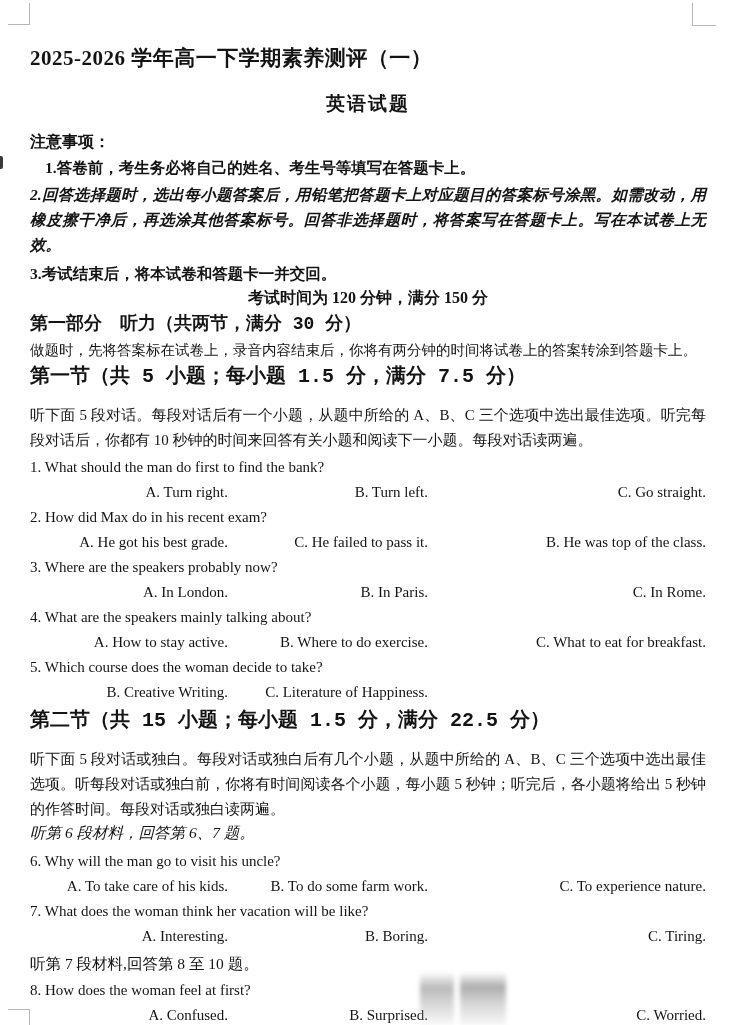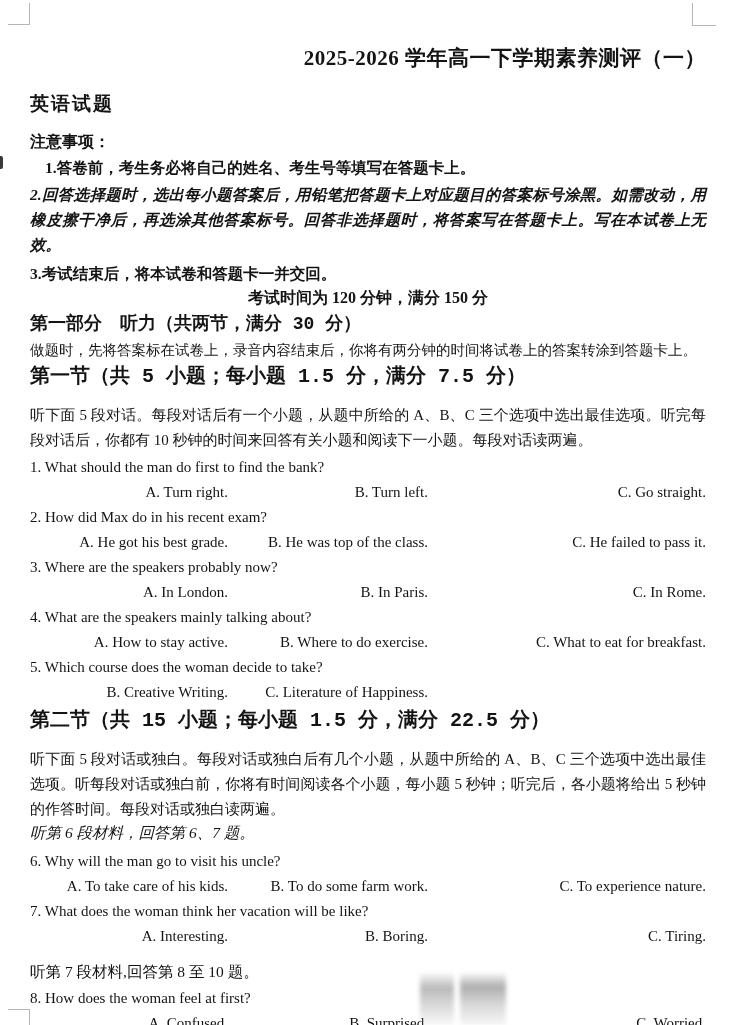--- a/index.html
+++ b/index.html
@@ -4,36 +4,36 @@
 <style>
   html,body { margin:0; padding:0; background:#ffffff; }
   .page {
     position:relative; width:734px; height:1025px; margin:0 auto;
     background:#ffffff; overflow:hidden;
     font-family:"Liberation Serif","DejaVu Serif",serif;
     color:#141414;
   }
   .content { position:absolute; left:30px; top:0; width:676px; }
 
-  .title1 { margin:44px 0 0; font-size:21px; font-weight:bold; line-height:28px; text-align:right; letter-spacing:0.5px; }
-  .title2 { margin:18px 0 0; font-size:19px; font-weight:bold; line-height:28px; letter-spacing:2px; }
+  .title1 { margin:44px 0 0; font-size:21px; font-weight:bold; line-height:28px; text-align:left; letter-spacing:0.5px; }
+  .title2 { margin:18px 0 0; font-size:19px; font-weight:bold; line-height:28px; text-align:center; letter-spacing:2px; }
 
   .notice-h { margin:13px 0 0; font-size:16px; font-weight:bold; line-height:22px; }
   .notice-1 { margin:4px 15px 0; font-size:15.5px; font-weight:bold; line-height:22px; }
   .notice-2 { margin:3px 0 6px; font-size:15.5px; font-weight:bold; line-height:25px; text-align:justify;font-style:italic; }
   .notice-3 { margin:3px 0 0; font-size:15.5px; font-weight:bold; line-height:22px; }
   .exam-info { margin:3px 0 0; font-size:16px; font-weight:bold; line-height:20px; text-align:center; }
 
   .part-h { margin:4px 0 0; font-size:18px; font-weight:bold; line-height:25px;font-family:Liberation Mono, monospace; }
   .intro  { margin:3px 0 0; font-size:14.5px; line-height:21px; }
   .sec-h  { margin:4px 0 0; font-size:20px; font-weight:bold; line-height:24px;font-family:Liberation Mono, monospace; }
   .instr  { margin:14px 0 0; font-size:15px; line-height:25px; text-align:justify; }
 
   .qa-block { margin:2px 0 0; }
-  .qa-block2 { margin:5px 0 12px; }
+  .qa-block2 { margin:5px 0 4px; }
   .qa-block3 { margin:3px 0 0; }
   .q-line { margin:0; font-size:15px; line-height:25px; }
   .opts { display:grid; grid-template-columns:198px 200px 1fr; font-size:15px; line-height:25px;text-align:right; }
   .material { margin:2px 0 0; font-size:15.5px; line-height:22px; }
   .material-6 { margin:0; font-size:15.5px; line-height:22px;font-style:italic; }
 
   .opt-c-wrap { position:relative; }
 
   
   .mark { position:absolute; background:#b6b6b6; }
@@ -91,22 +91,22 @@
     <div class="qa-block">
       <p class="q-line">1. What should the man do first to find the bank?</p>
       <div class="opts">
         <span>A. Turn right.</span>
         <span>B. Turn left.</span>
         <span>C. Go straight.</span>
       </div>
       <p class="q-line">2. How did Max do in his recent exam?</p>
       <div class="opts">
         <span>A. He got his best grade.</span>
+        <span>C. He failed to pass it.</span>
         <span>B. He was top of the class.</span>
-        <span>C. He failed to pass it.</span>
       </div>
       <p class="q-line">3. Where are the speakers probably now?</p>
       <div class="opts">
         <span>A. In London.</span>
         <span>B. In Paris.</span>
         <span>C. In Rome.</span>
       </div>
       <p class="q-line">4. What are the speakers mainly talking about?</p>
       <div class="opts">
         <span>A. How to stay active.</span>

